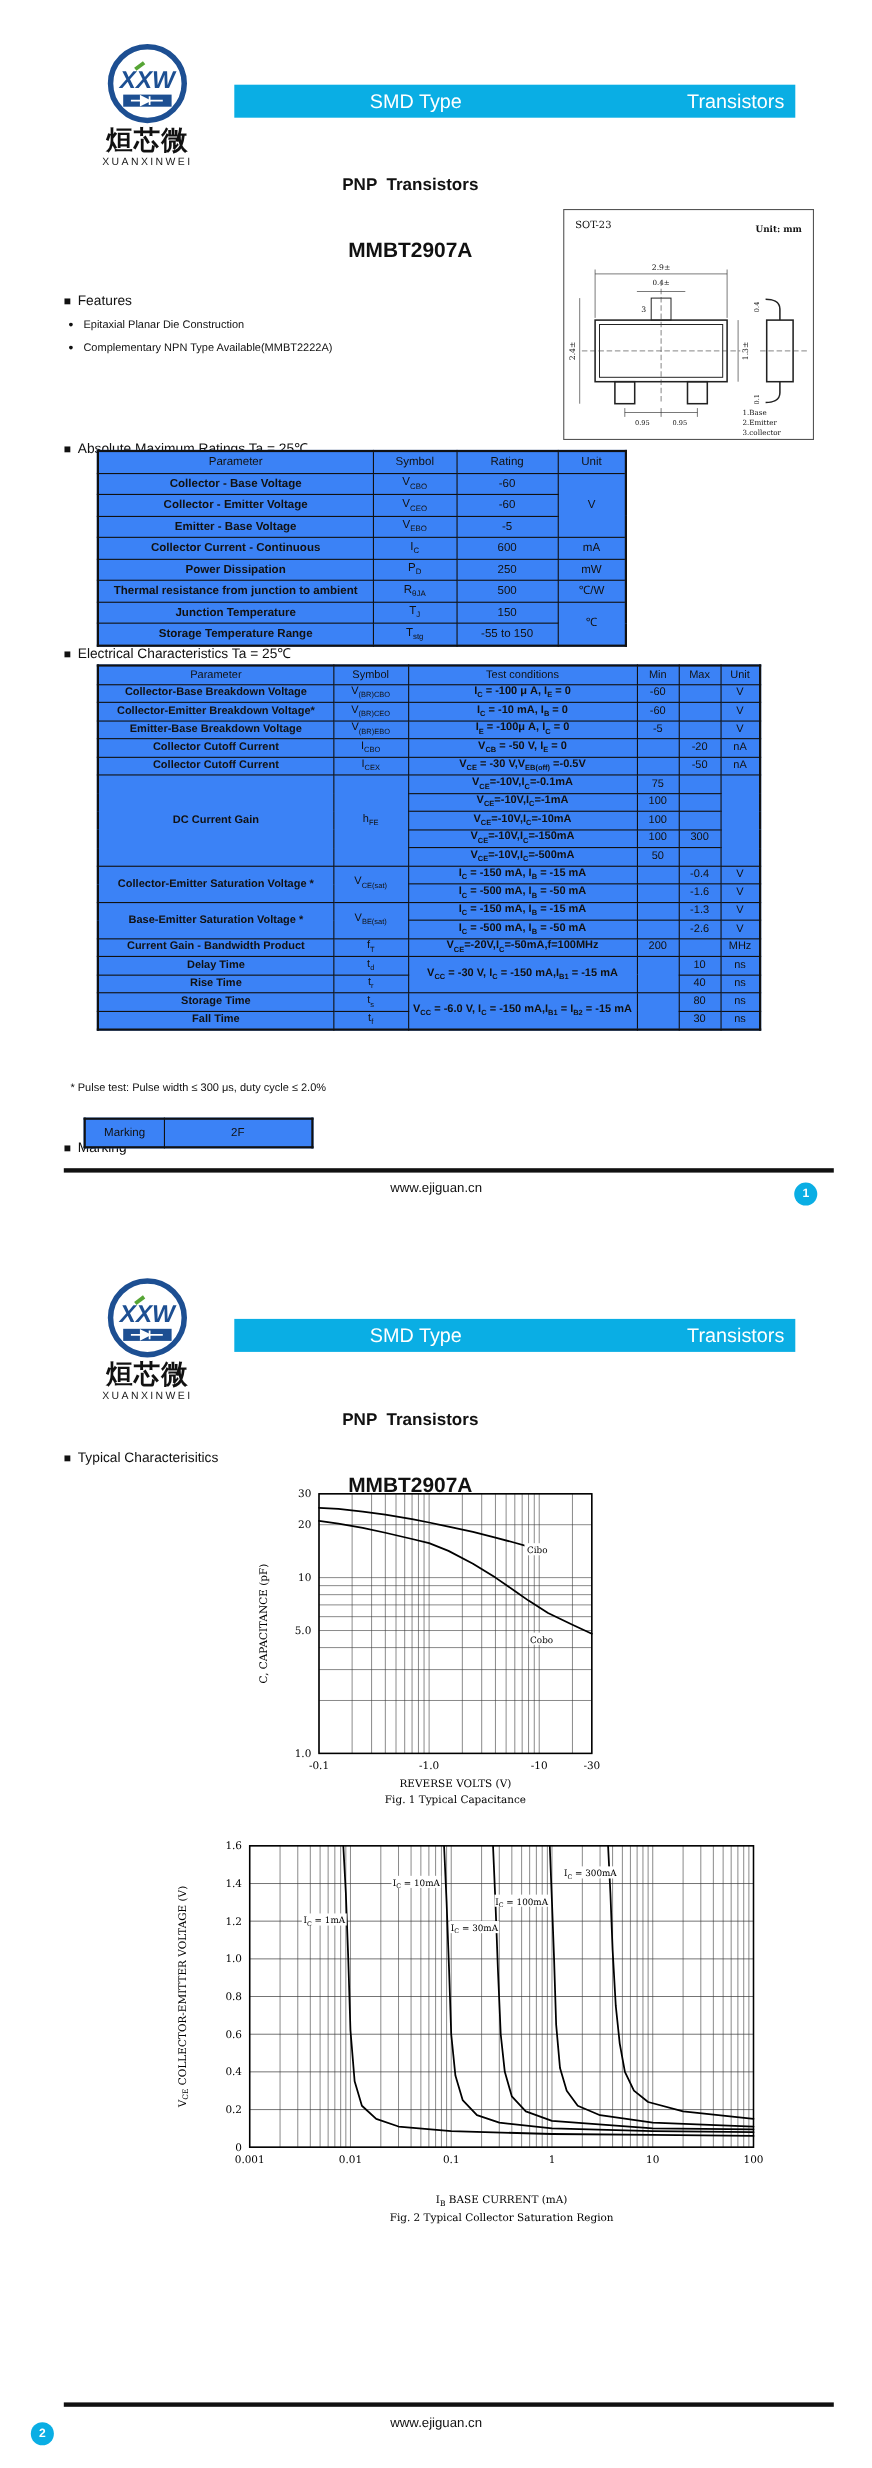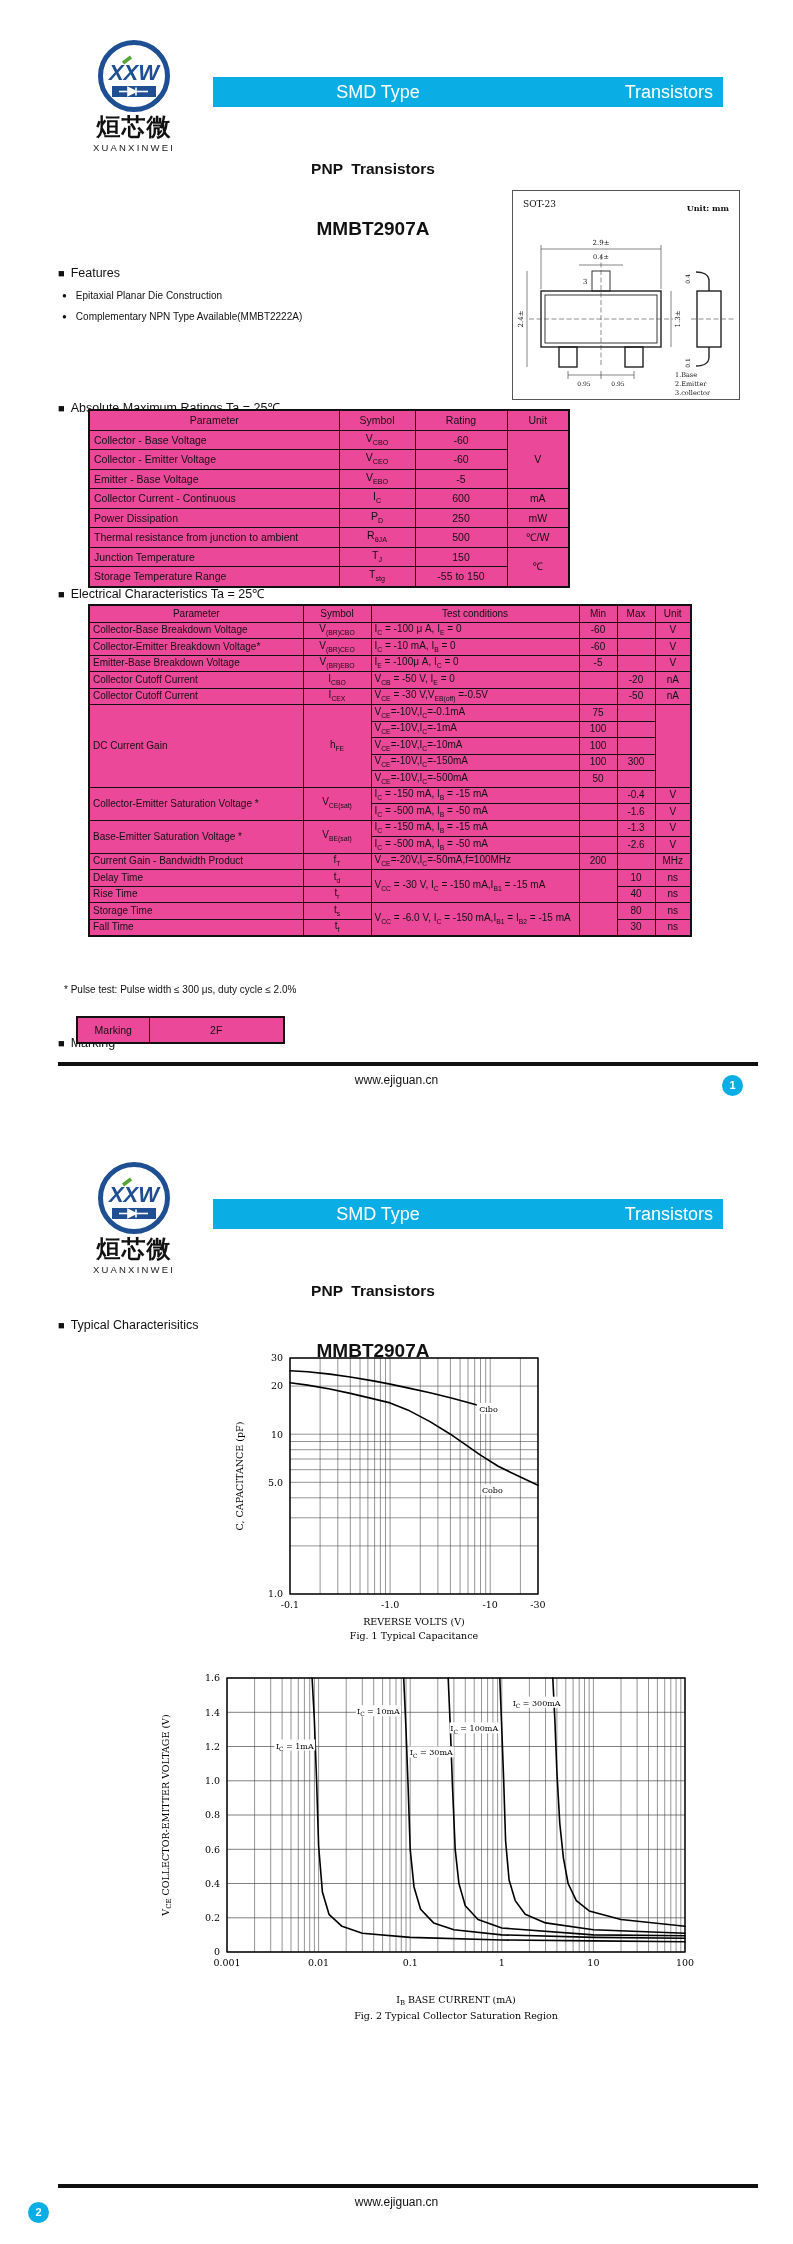--- a/index.html
+++ b/index.html
@@ -25,28 +25,28 @@
   .blt{font-size:8px;margin-right:9px;vertical-align:1px;}
   
   .pkg{position:absolute;left:512px;top:190px;width:228px;height:210px;border:1px solid #555;box-sizing:border-box;}
   .pkg-svg{width:226px;height:208px;display:block;}
   .pkg-svg text{font-family:"DejaVu Serif","Liberation Serif",serif;fill:#111;}
   .ln{fill:none;stroke:#222;stroke-width:0.9;}
   .ln2{fill:none;stroke:#222;stroke-width:1.4;}
   .dim{stroke:#333;stroke-width:0.6;}
   .dash{stroke:#444;stroke-width:0.6;stroke-dasharray:5 2.5;}
   
-  table{position:absolute;border-collapse:collapse;table-layout:fixed;border:2px solid #111;background:#ec4899;}
+  table{position:absolute;border-collapse:collapse;table-layout:fixed;border:2px solid #111;background:#3b82f6;}
   th,td{border:1.3px solid #111;padding:1px 4px;text-align:center;vertical-align:middle;line-height:1.18;overflow:hidden;}
   th{font-weight:normal;}
   #absTable{left:88px;top:409px;width:480px;font-size:10.5px;}
   #absTable td,#absTable th{height:16.5px;}
   #elecTable{left:88px;top:604px;width:602px;font-size:10px;}
   #elecTable td,#elecTable th{height:15.5px;padding:0 3px;}
-  td.al{text-align:left;}
+  td.al{text-align:center;font-weight:bold;}
   sub.sb{font-size:68%;}
   #markTable{left:76px;top:1016px;width:207px;font-size:10.5px;}
   #markTable td{height:22px;}
   .note{position:absolute;left:64px;top:984px;font-size:10px;white-space:nowrap;}
   
   .frule{position:absolute;left:58px;top:1062px;width:700px;height:4px;background:#111;}
   .furl{position:absolute;left:0;top:1073px;width:100%;text-align:center;font-size:12px;color:#111;}
   .fpage{position:absolute;width:21px;height:21px;border-radius:50%;background:#0aaee4;color:#fff;text-align:center;line-height:21px;font-size:11px;font-weight:bold;}
   .fp-right{left:722px;top:1075px;}
   .fp-left{left:28px;top:1080px;}

